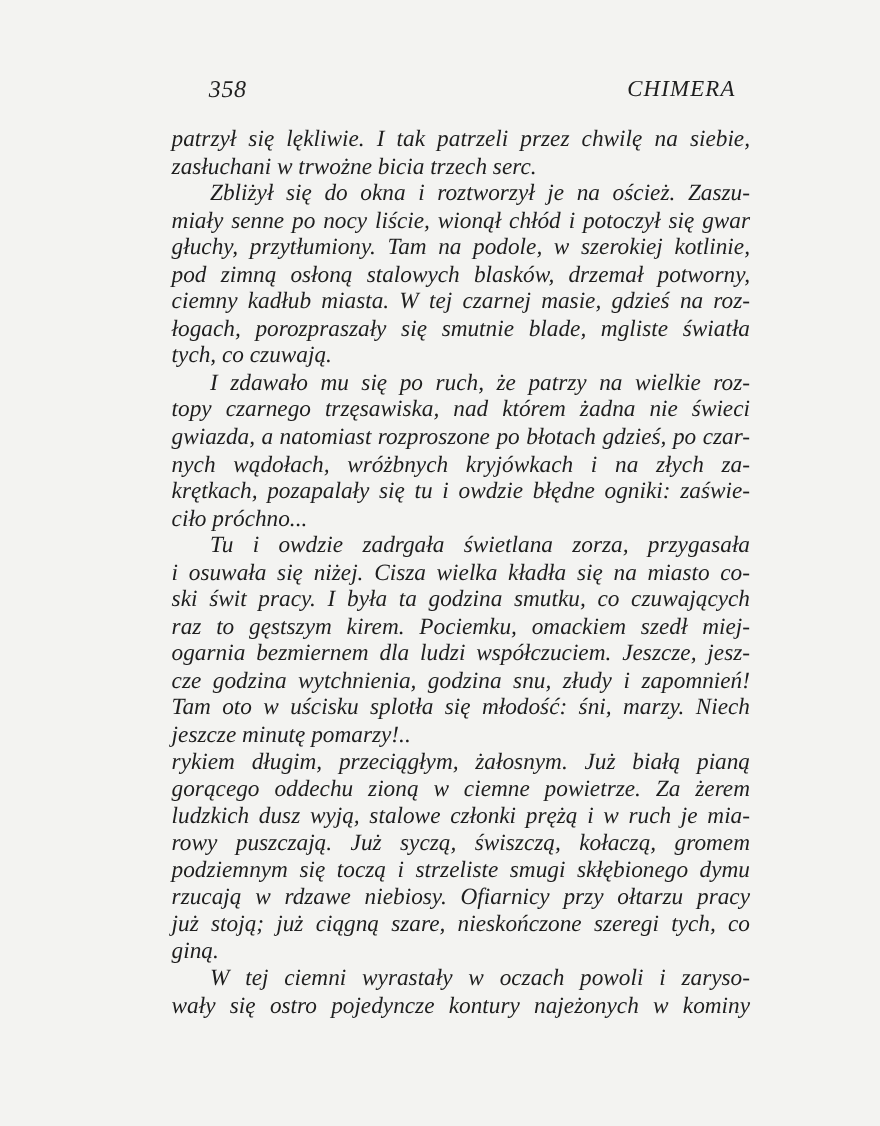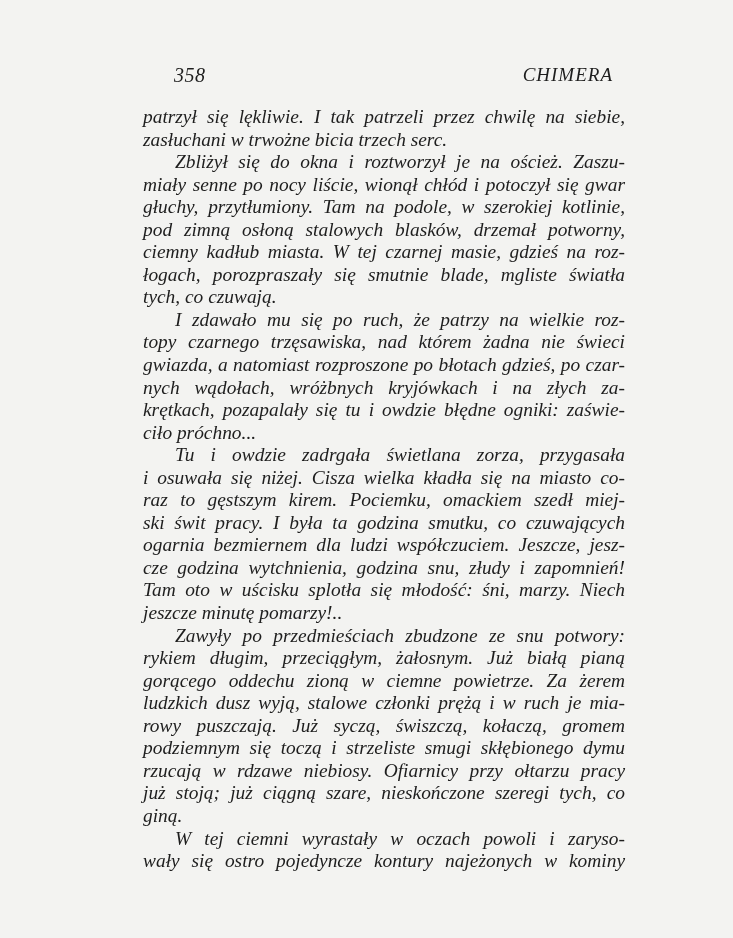--- a/index.html
+++ b/index.html
@@ -99,30 +99,29 @@
       <span class="line">topy czarnego trzęsawiska, nad którem żadna nie świeci</span>
       <span class="line">gwiazda, a natomiast rozproszone po błotach gdzieś, po czar-</span>
       <span class="line">nych wądołach, wróżbnych kryjówkach i na złych za-</span>
       <span class="line">krętkach, pozapalały się tu i owdzie błędne ogniki: zaświe-</span>
       <span class="line last">ciło próchno...</span>
     </p>
 
     <p class="para">
       <span class="line indent">Tu i owdzie zadrgała świetlana zorza, przygasała</span>
       <span class="line">i osuwała się niżej. Cisza wielka kładła się na miasto co-</span>
+      <span class="line">ski świt pracy. I była ta godzina smutku, co czuwających</span>
       <span class="line">raz to gęstszym kirem. Pociemku, omackiem szedł miej-</span>
-      <span class="line">ski świt pracy. I była ta godzina smutku, co czuwających</span>
       <span class="line">ogarnia bezmiernem dla ludzi współczuciem. Jeszcze, jesz-</span>
       <span class="line">cze godzina wytchnienia, godzina snu, złudy i zapomnień!</span>
       <span class="line">Tam oto w uścisku splotła się młodość: śni, marzy. Niech</span>
       <span class="line last">jeszcze minutę pomarzy!..</span>
     </p>
 
     <p class="para">
-      <span class="line indent">Zawyły po przedmieściach zbudzone ze snu potwory:</span>
       <span class="line">rykiem długim, przeciągłym, żałosnym. Już białą pianą</span>
       <span class="line">gorącego oddechu zioną w ciemne powietrze. Za żerem</span>
       <span class="line">ludzkich dusz wyją, stalowe członki prężą i w ruch je mia-</span>
       <span class="line">rowy puszczają. Już syczą, świszczą, kołaczą, gromem</span>
       <span class="line">podziemnym się toczą i strzeliste smugi skłębionego dymu</span>
       <span class="line">rzucają w rdzawe niebiosy. Ofiarnicy przy ołtarzu pracy</span>
       <span class="line">już stoją; już ciągną szare, nieskończone szeregi tych, co</span>
       <span class="line last">giną.</span>
     </p>
 

